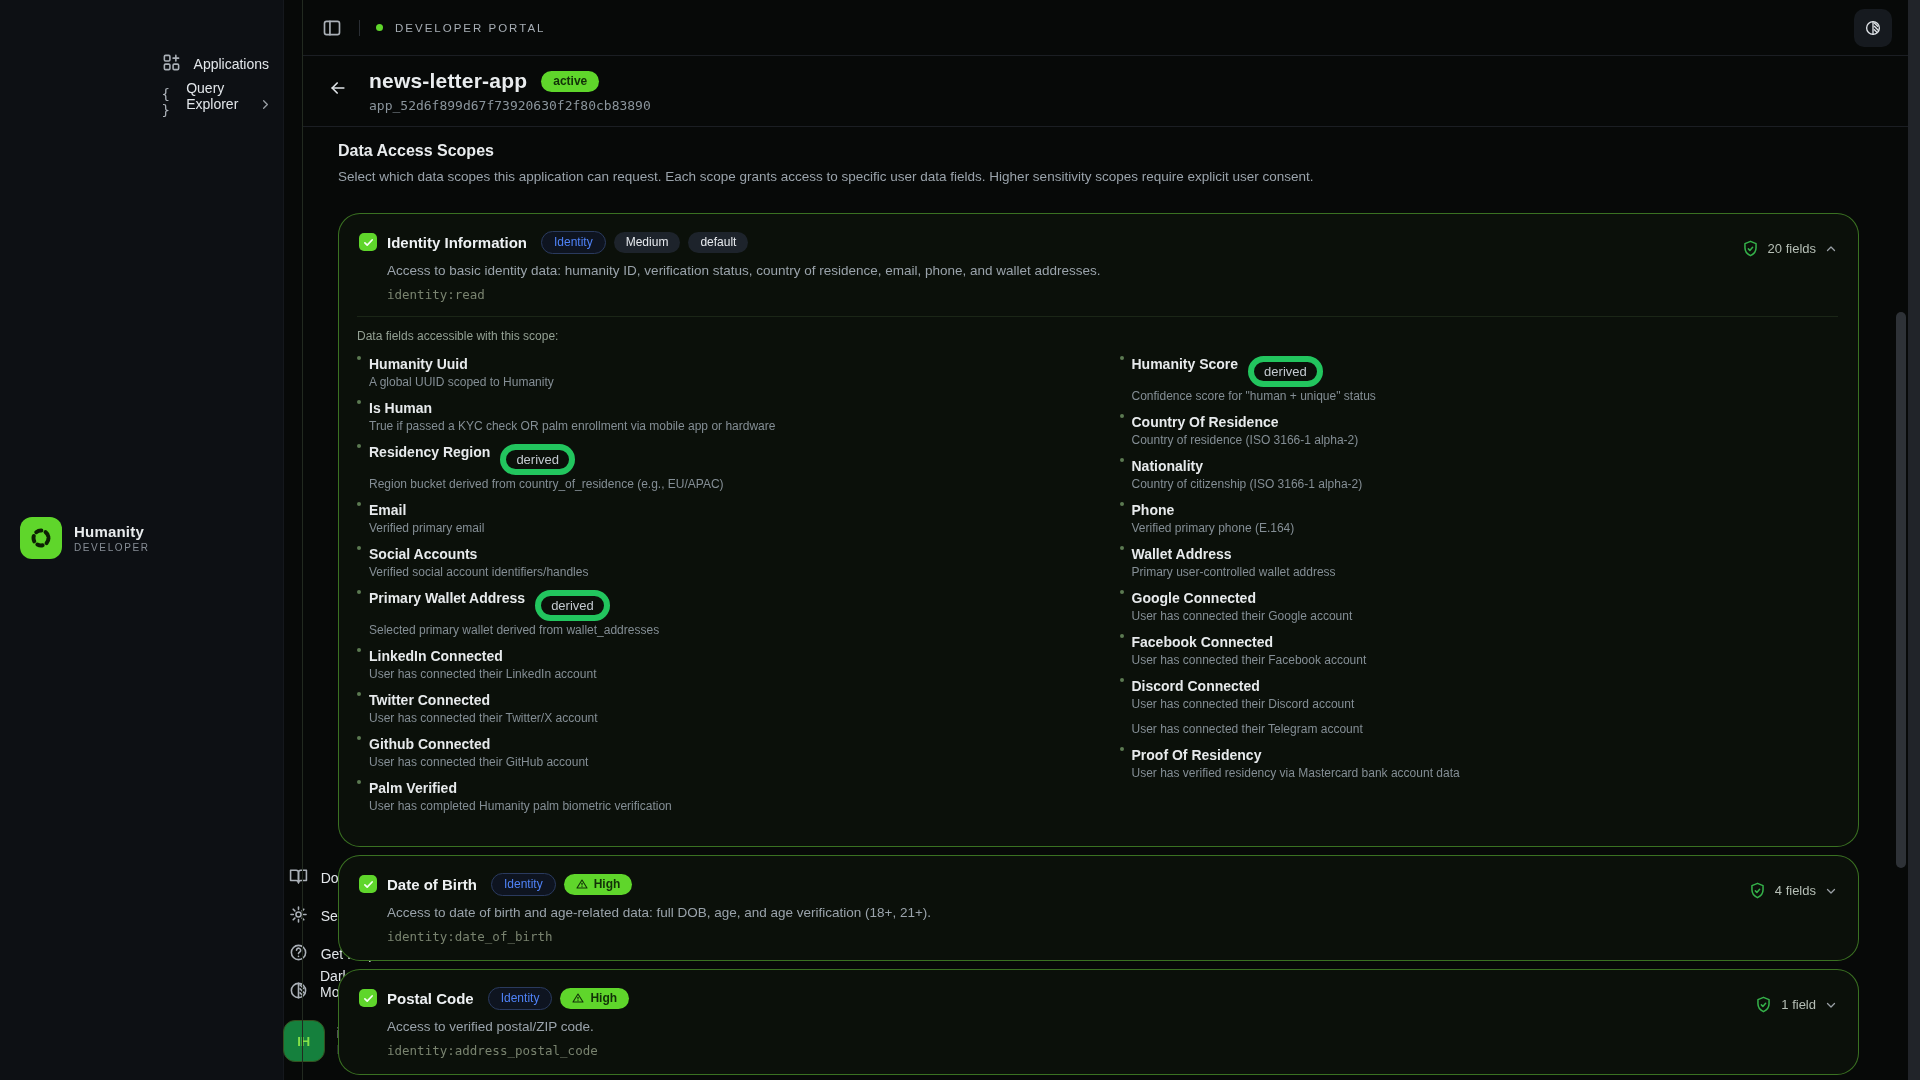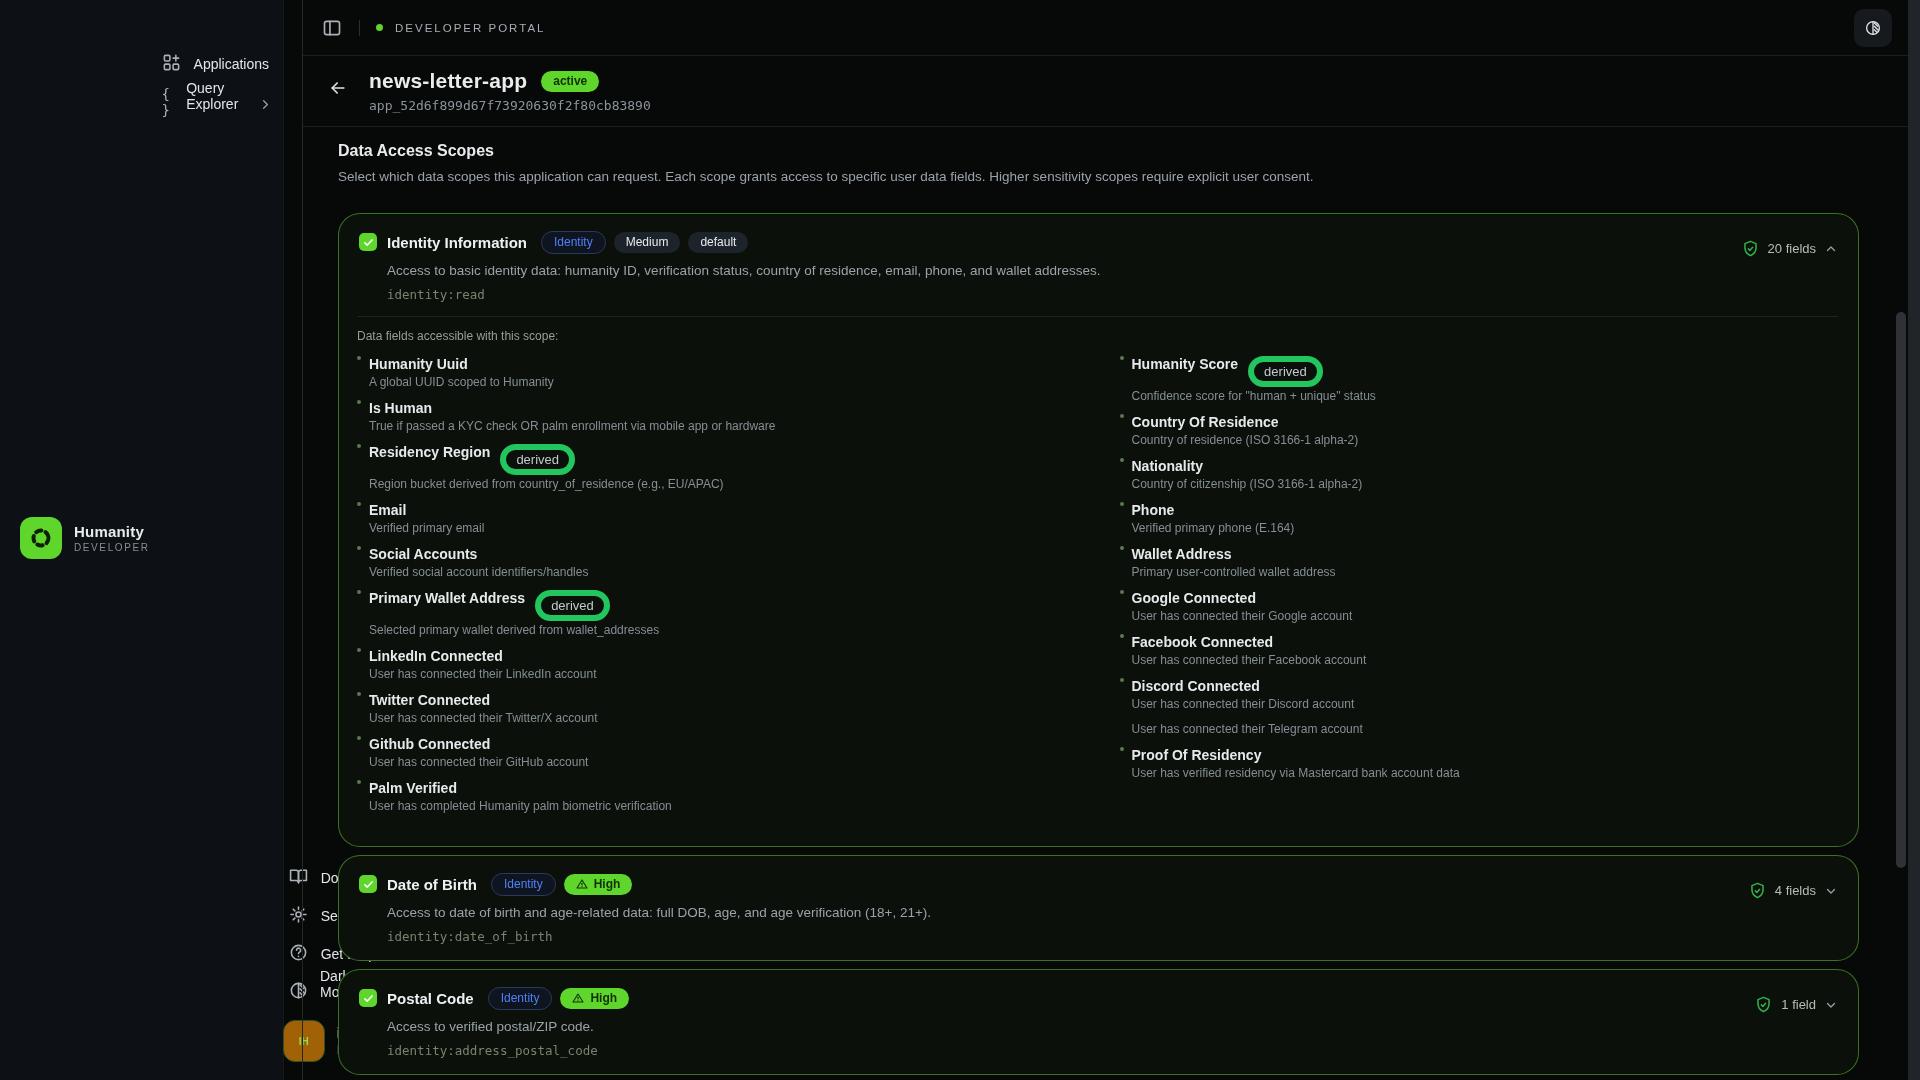--- a/index.html
+++ b/index.html
@@ -29,22 +29,22 @@
   .brand-name{font-size:15px;font-weight:700;letter-spacing:.2px}
   .brand-sub{font-size:10px;letter-spacing:1.6px;color:#878e96;margin-top:2px}
   .nav{margin-top:24px;display:flex;flex-direction:column;gap:6px}
   .nav-item{display:flex;align-items:flex-end;gap:12px;height:34px;padding:0 8px;border-radius:8px;
     font-size:14px;color:#e2e6ea;cursor:pointer}
   .nav-item .ic{width:20px;height:20px;color:#aab0b7;display:flex;align-items:center;justify-content:center}
   .nav-item .chev{margin-left:auto;color:#9aa0a6;display:flex}
   .braces{font-family:var(--mono);font-size:14px;color:#aab0b7;letter-spacing:-1px}
   .side-footer{margin-top:auto;display:flex;flex-direction:column;gap:4px}
   .user-row{display:flex;align-items:center;gap:12px;margin-top:16px;padding:0 2px}
-  .avatar{width:42px;height:42px;border-radius:12px;background:#a16207;border:1px solid #34511f;
-    color:#85e24a;font-size:10px;font-weight:700;display:flex;align-items:center;justify-content:center}
+  .avatar{width:42px;height:42px;border-radius:12px;background:#15803d;border:1px solid #34511f;
+    color:#85e24a;font-size:13px;font-weight:700;display:flex;align-items:center;justify-content:center}
   .user-name{font-size:14px;font-weight:600}
   .user-role{font-size:12.5px;color:#8d959d;margin-top:2px}
   .kebab{margin-left:auto;color:#9aa0a6;display:flex;cursor:pointer;padding:4px}
   .switch{width:40px;height:21px;border-radius:999px;background:var(--green);margin-left:auto;position:relative;cursor:pointer}
   .switch::after{content:"";position:absolute;right:2px;top:2px;width:17px;height:17px;border-radius:50%;background:#0b0f0a}
 
   
   .main{flex:1;height:100%;display:flex}
   .inset{flex:1;margin-left:18px;margin-right:12px;border-left:1px solid #222a20;display:flex;flex-direction:column;height:100%}
   .topbar{height:56px;min-height:56px;display:flex;align-items:center;border-bottom:1px solid var(--line);padding:0 16px 0 14px}

